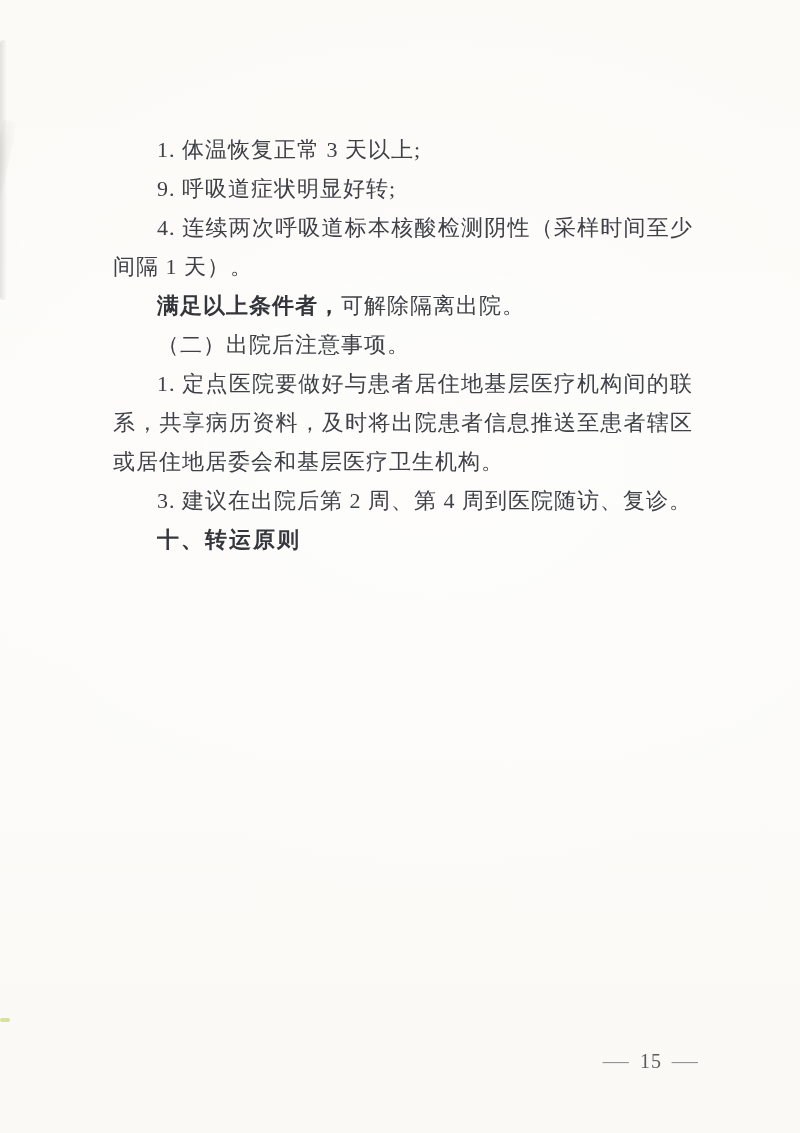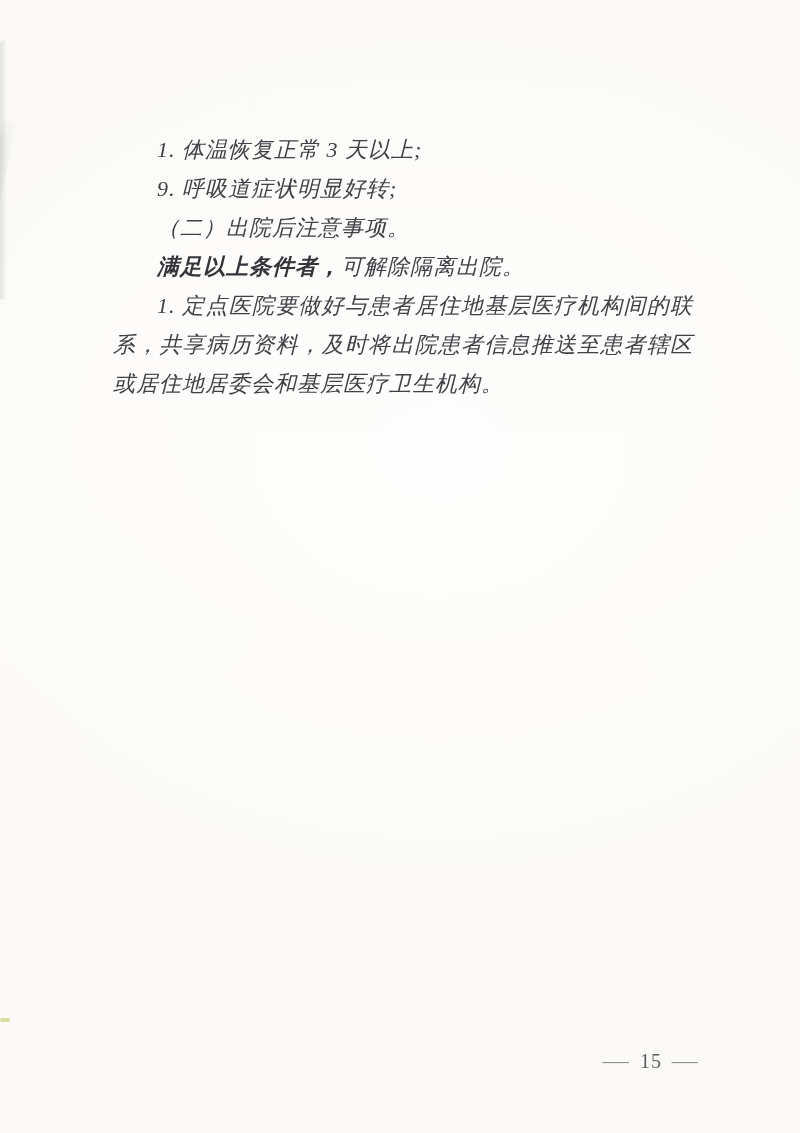--- a/index.html
+++ b/index.html
@@ -51,21 +51,20 @@
     font-size: 22px;
     line-height: 39px;
     letter-spacing: 1px;
     color: #3f4147;
     text-align: justify;
     text-justify: inter-character;
   }
   .content p {
     margin: 0;
     text-indent: 2em;
-    font-style: italic;
   }
   .content p.h {
     font-family: "Liberation Sans", "DejaVu Sans", sans-serif;
     font-weight: 700;
     color: #35373d;
     letter-spacing: 2px;
   }
   .content .lead-bold {
     font-weight: 700;
     color: #33353b;
@@ -92,23 +91,26 @@
 
 <div class="page">
 
   <div class="edge-shadow-left"></div>
   <div class="edge-smudge-topleft"></div>
   <div class="speck"></div>
 
   <div class="content">
     <p>1. 体温恢复正常 3 天以上;</p>
     <p>9. 呼吸道症状明显好转;</p>
+    <p>4. 连续两次呼吸道标本核酸检测阴性（采样时间至少间隔 1 天）。</p>
+    <p><span class="lead-bold">满足以上条件者，</span><span>可解除隔离出院。</span></p>
     <p>（二）出院后注意事项。</p>
-    <p><span class="lead-bold">满足以上条件者，</span><span>可解除隔离出院。</span></p>
     <p>1. 定点医院要做好与患者居住地基层医疗机构间的联系，共享病历资料，及时将出院患者信息推送至患者辖区或居住地居委会和基层医疗卫生机构。</p>
+    <p>3. 建议在出院后第 2 周、第 4 周到医院随访、复诊。</p>
+    <p class="h">十、转运原则</p>
   </div>
 
   <div class="footer">
     <span class="dash">—</span>
     <span>15</span>
     <span class="dash">—</span>
   </div>
 
 </div>
 

